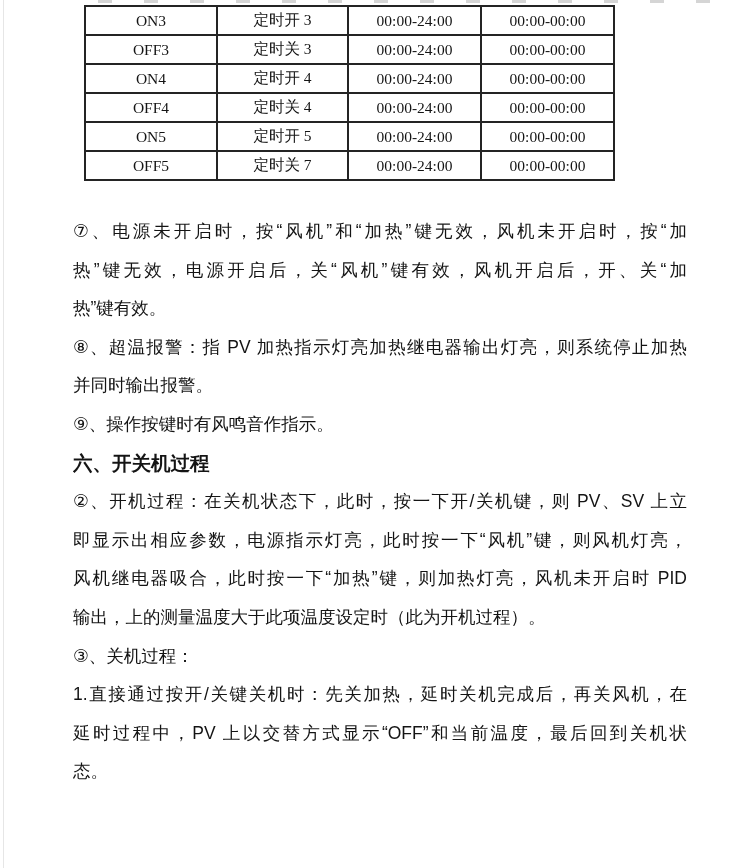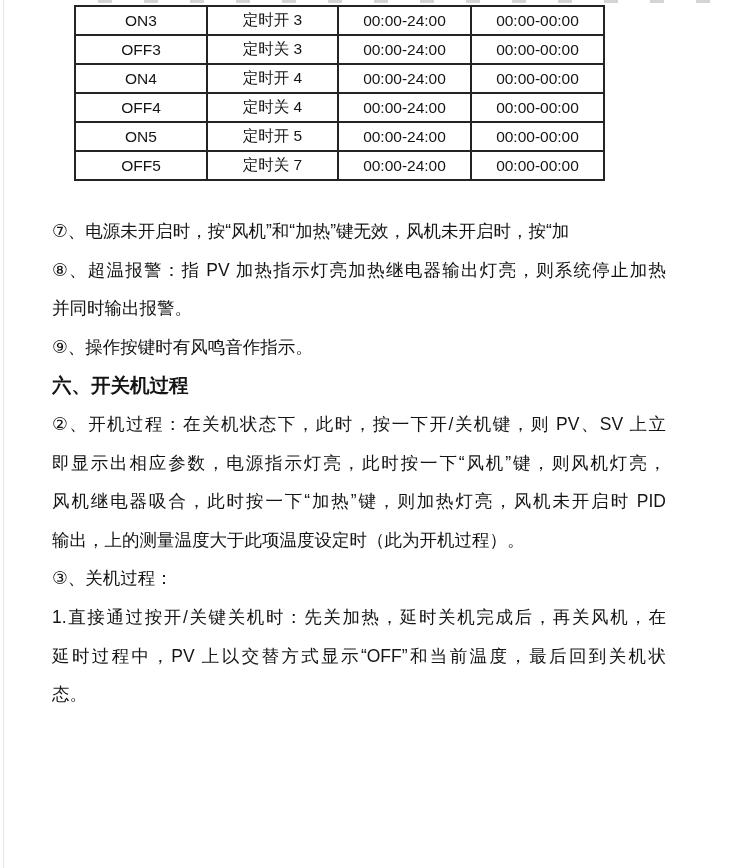--- a/index.html
+++ b/index.html
@@ -15,32 +15,32 @@
     position: absolute; left: 3px; top: 0; width: 1px; height: 868px;
     background: #e6e6e6;
   }
   
   .artifact-strip {
     position: absolute; left: 98px; top: 0; width: 612px; height: 3px;
     background: repeating-linear-gradient(90deg, #c7c7c7 0 14px, transparent 14px 46px);
     opacity: .75;
   }
   table.timer {
-    position: absolute; left: 74px; top: 5px; width: 529px;
-    border-collapse: collapse; table-layout: fixed;
+    position: absolute; left: 84px; top: 5px; width: 529px;
+    border-collapse: collapse; table-layout: fixed; font-family: Liberation Serif, serif;
   }
   table.timer td {
     border: 2px solid #242424;
     height: 27px; padding: 0;
     text-align: center; vertical-align: middle;
     font-size: 15.5px;
     white-space: nowrap; overflow: hidden;
   }
   .content {
-    position: absolute; left: 52px; top: 212px; width: 614px;
+    position: absolute; left: 73px; top: 212px; width: 614px;
   }
   .line {
     height: 38.6px; line-height: 38.6px;
     font-size: 17.5px;
     white-space: nowrap; overflow: hidden;
   }
   .para .line {
     text-align: justify; text-align-last: justify;
   }
   .para .line:last-child {
@@ -102,20 +102,22 @@
       <td>00:00-24:00</td>
       <td>00:00-00:00</td>
     </tr>
   </tbody>
 </table>
 
 <div class="content">
 
   <div class="para">
     <div class="line">⑦、电源未开启时，按“风机”和“加热”键无效，风机未开启时，按“加</div>
+    <div class="line">热”键无效，电源开启后，关“风机”键有效，风机开启后，开、关“加</div>
+    <div class="line">热”键有效。</div>
   </div>
 
   <div class="para">
     <div class="line">⑧、超温报警：指 PV 加热指示灯亮加热继电器输出灯亮，则系统停止加热</div>
     <div class="line">并同时输出报警。</div>
   </div>
 
   <div class="para">
     <div class="line">⑨、操作按键时有风鸣音作指示。</div>
   </div>

